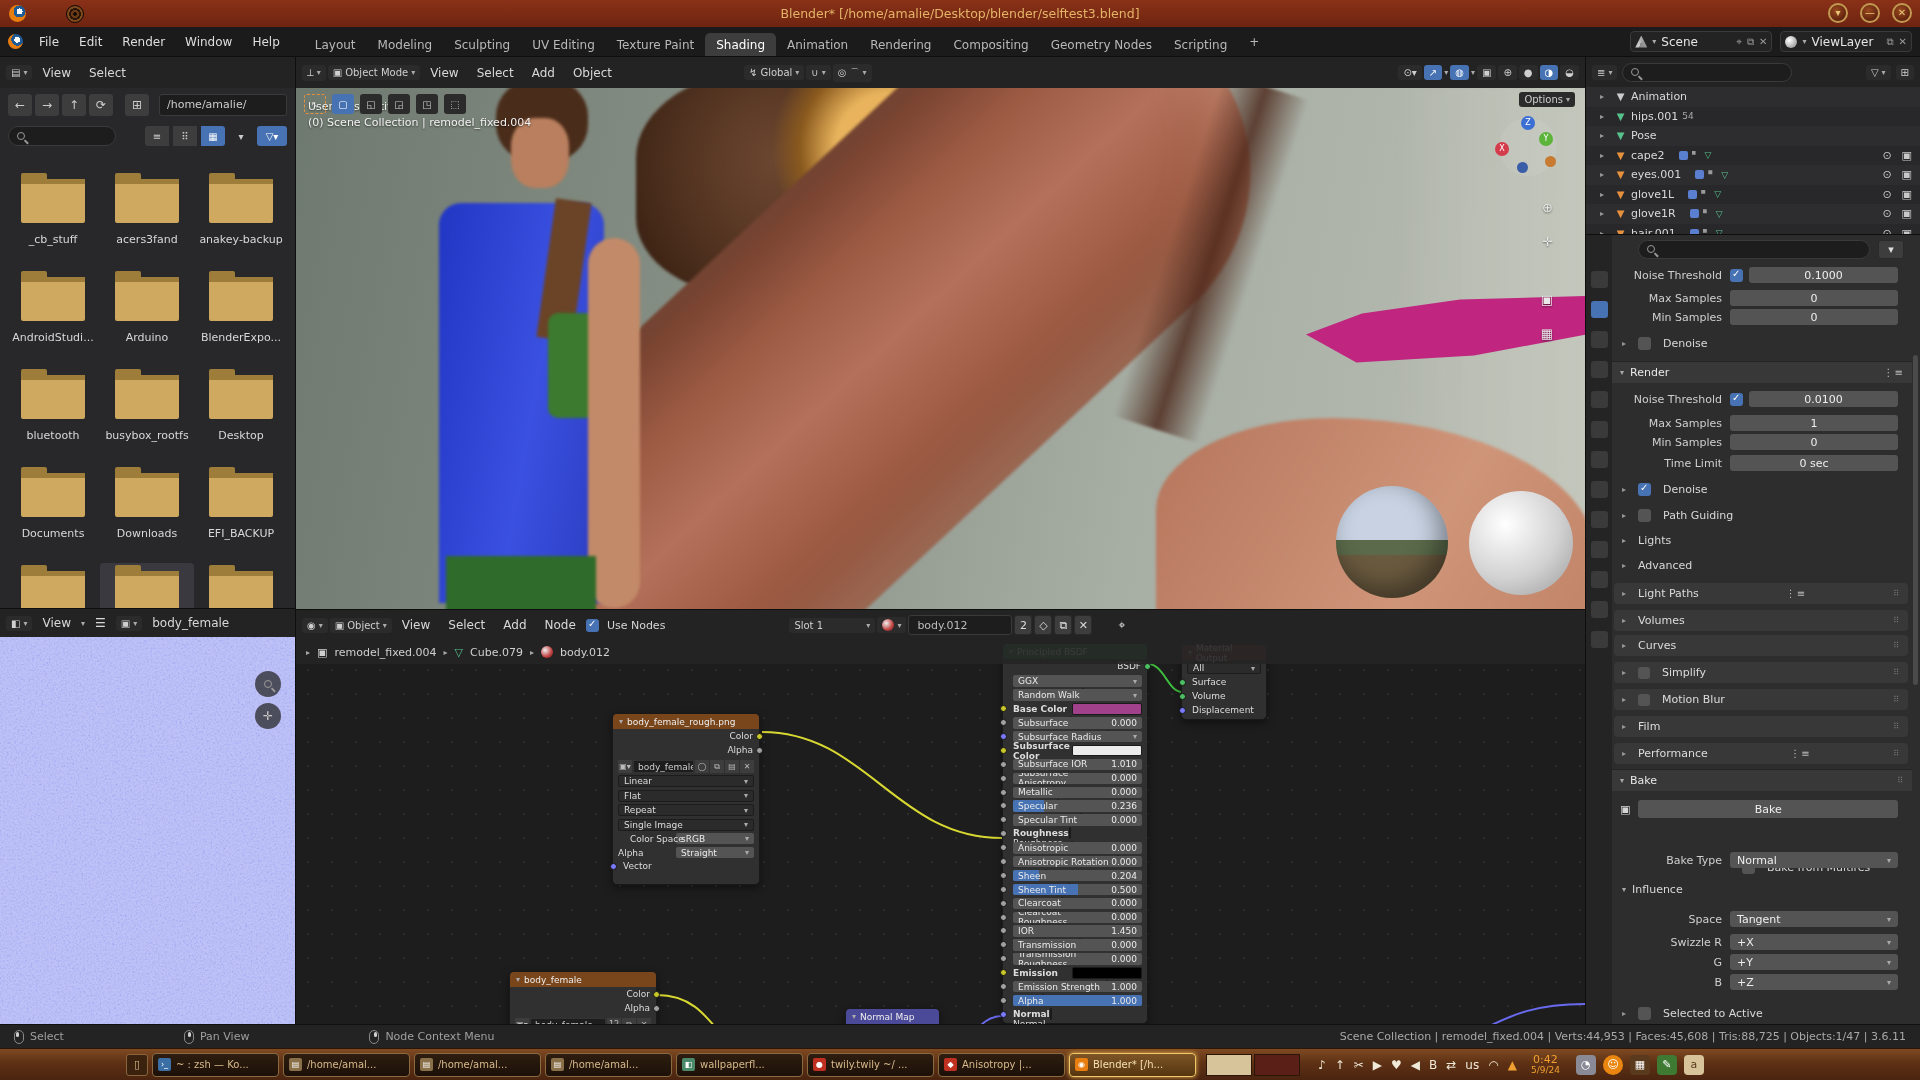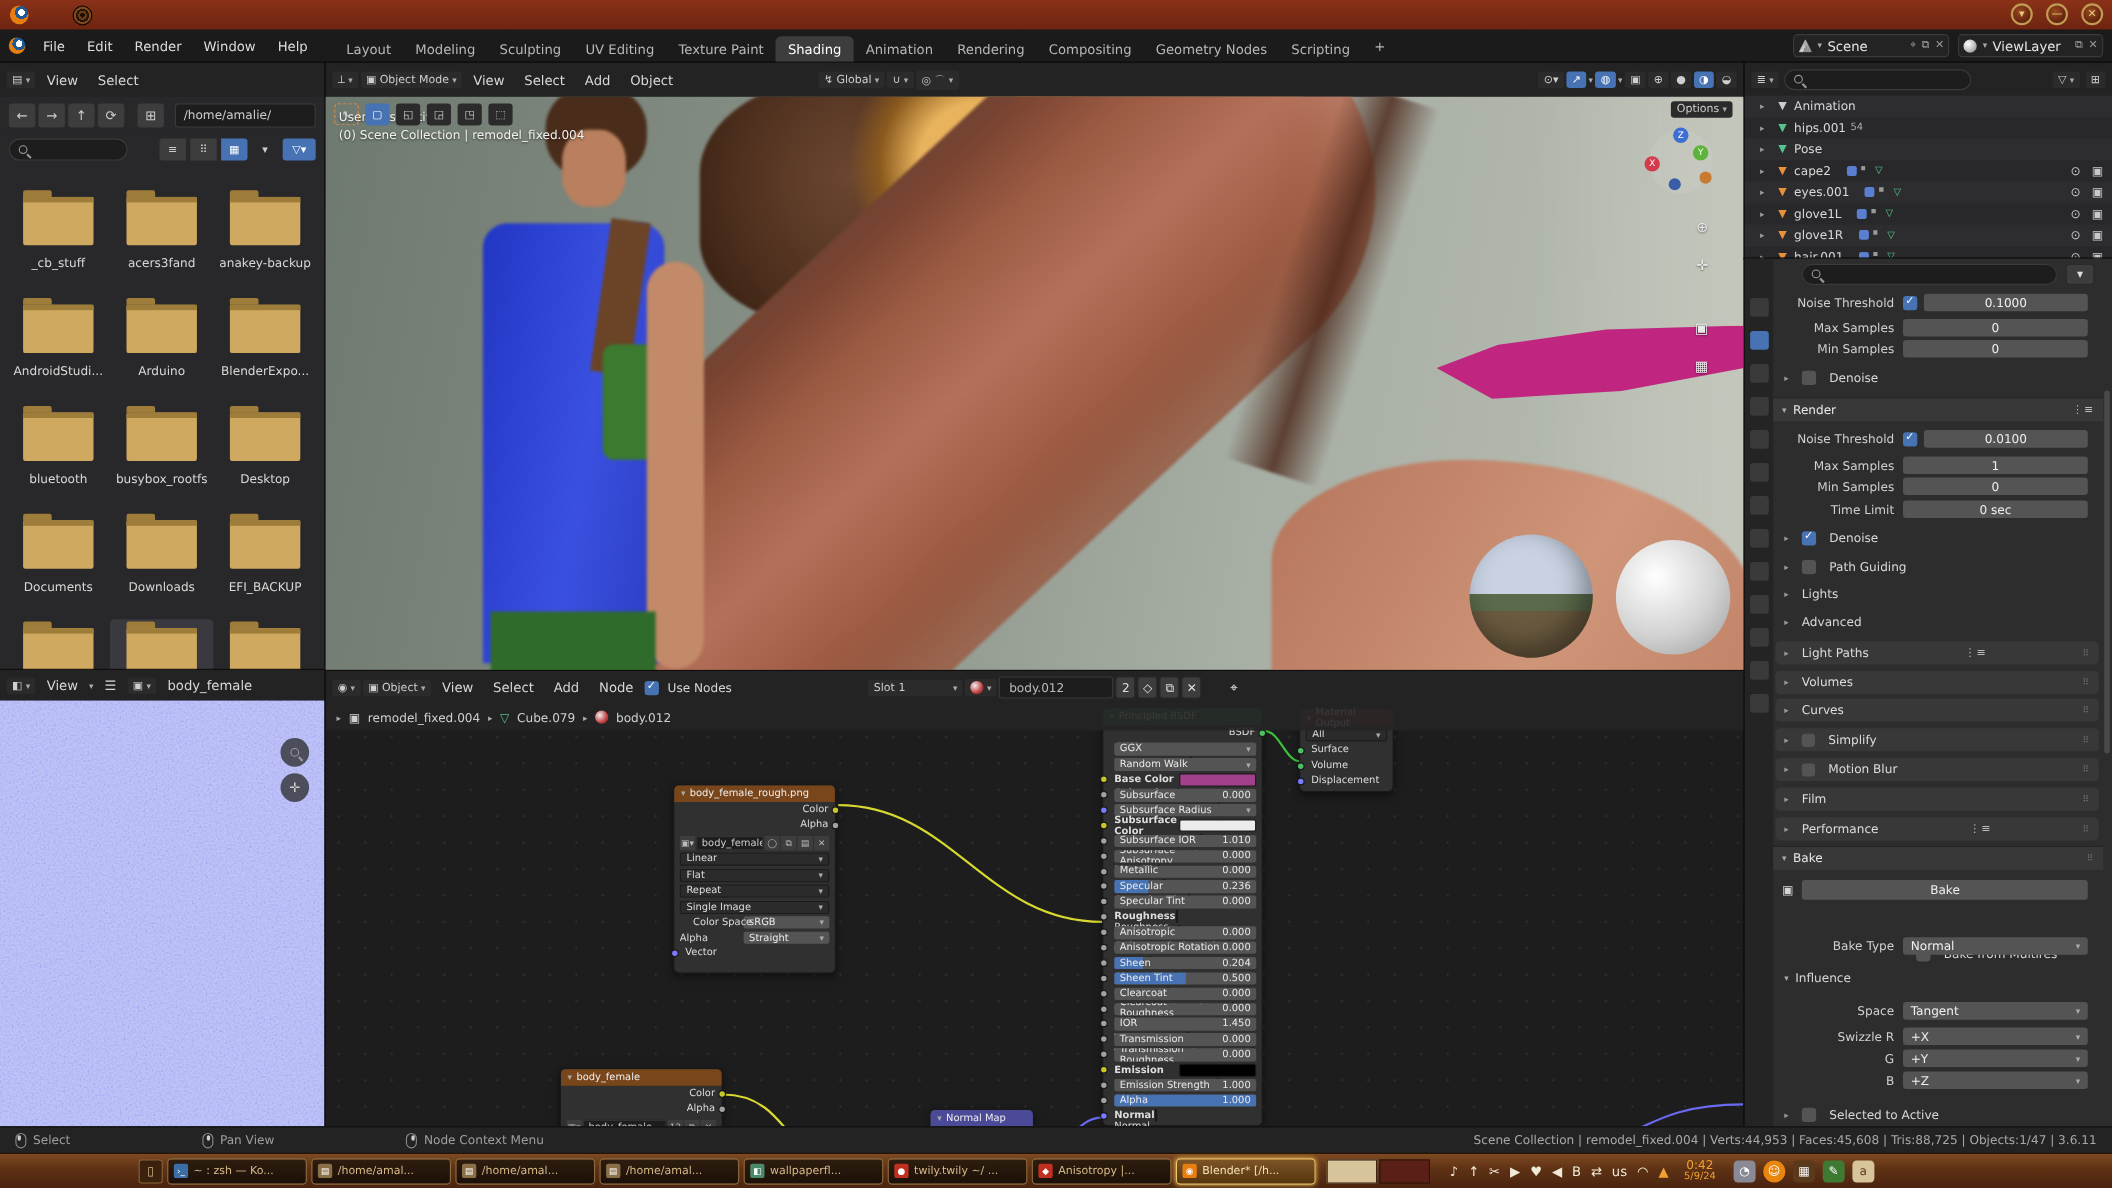--- a/index.html
+++ b/index.html
@@ -172,20 +172,21 @@
   .eic{width:20px;height:20px;border-radius:4px;display:flex;align-items:center;justify-content:center;font-size:11px;color:#fff;}
 </style>
 </head>
 <body>
 
 <div id="root">
 
   <div class="abs titlebar">
     <span class="blender-logo"></span>
     <span class="peep"></span>
+    <span class="ttext">Blender* [/home/amalie/Desktop/blender/selftest3.blend]</span>
     <span class="winbtns">
       <span class="wbtn">▾</span>
       <span class="wbtn">—</span>
       <span class="wbtn">✕</span>
     </span>
   </div>
 
   <div class="abs topbar">
     <span class="blender-logo" style="width:15px;height:15px;margin:0 6px 0 8px;"></span>
     <span class="menu-item">File</span>

